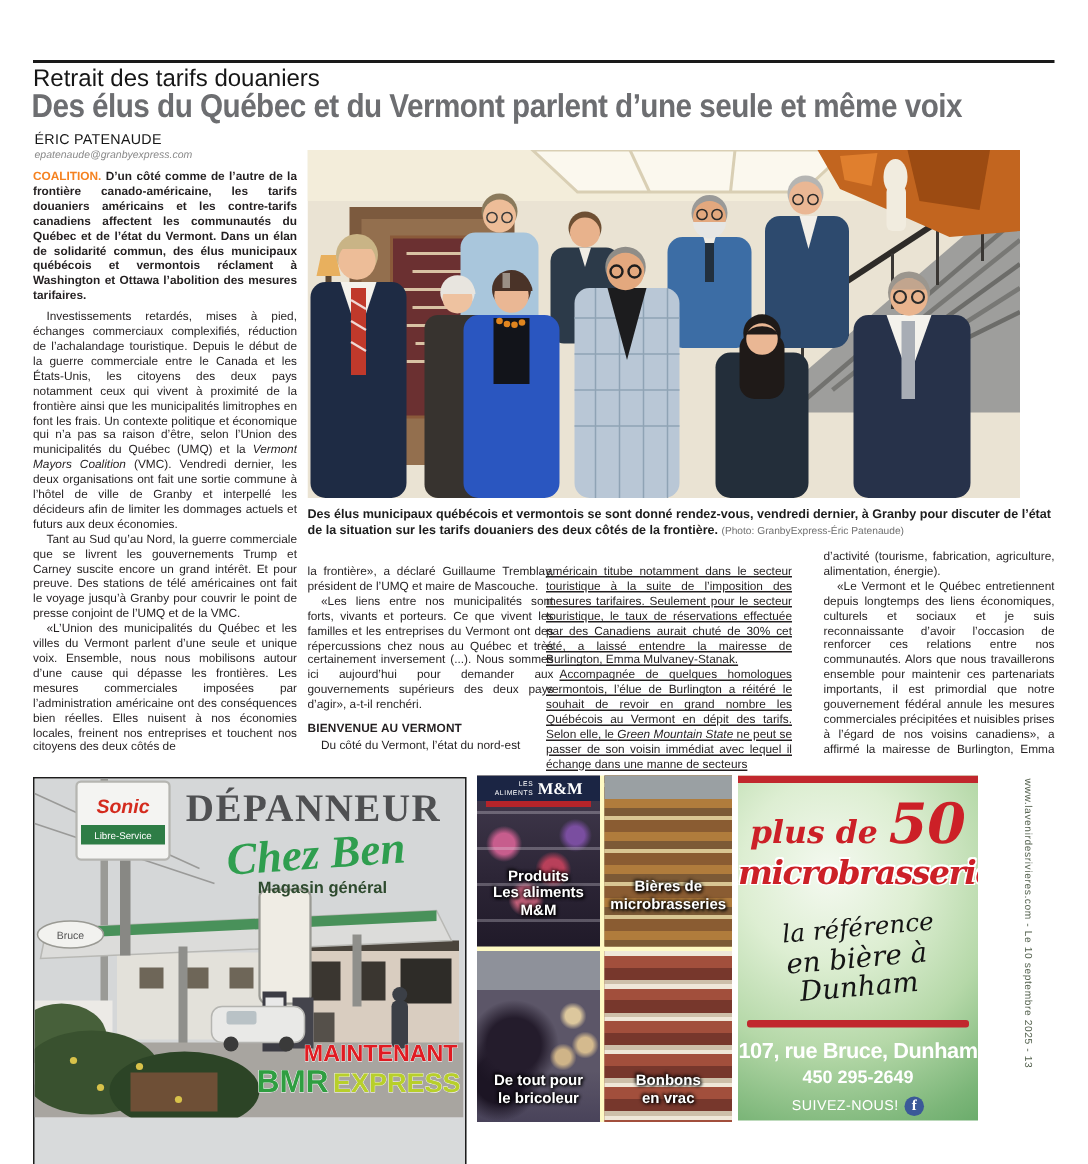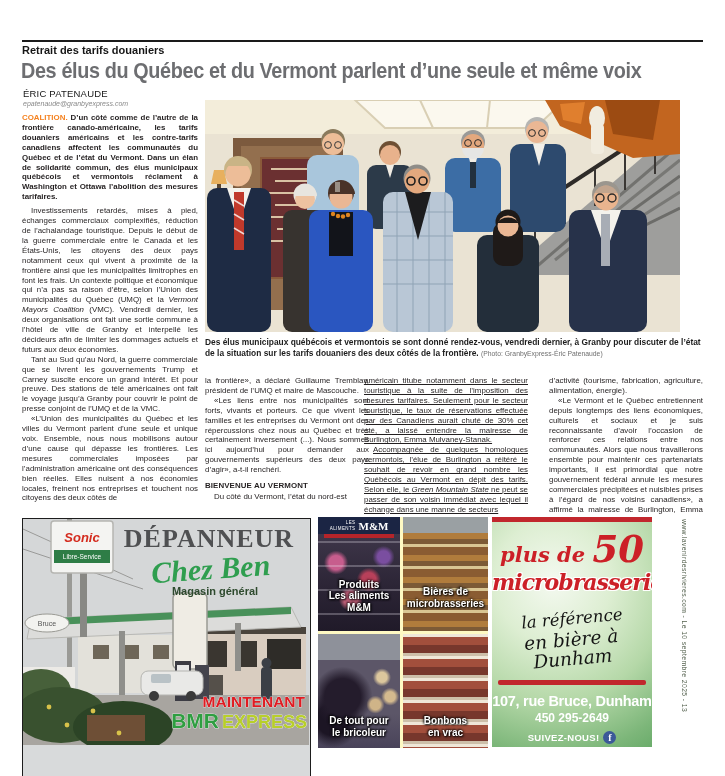--- a/index.html
+++ b/index.html
@@ -1,38 +1,38 @@
 <!DOCTYPE html>
 <html><head>
 <meta charset="utf-8">
 <style>
   * { margin:0; padding:0; box-sizing:border-box; }
   html,body { background:#ffffff; }
   .page { position:relative; width:725px; height:776px; background:#fff; overflow:hidden;
           font-family:"Liberation Sans", sans-serif; color:#231f20; }
 
   .top-rule { position:absolute; left:22px; top:40px; width:681px; height:1.5px; background:#1a1a1a; }
-  .kicker { position:absolute; left:22px; top:44px; font-size:11px; font-weight:bold; color:#161616; }
+  .kicker { position:absolute; left:22px; top:44px; font-size:16px; font-weight:normal; color:#161616; }
   .headline { position:absolute; left:21px; top:58px; width:705px; font-size:22px; font-weight:bold;
               color:#6d6e71; letter-spacing:-0.4px; transform:scaleX(0.9); transform-origin:left top; white-space:nowrap; }
   .byline { position:absolute; left:23px; top:88px; font-size:9.5px; font-weight:normal; color:#161616; letter-spacing:0.2px; }
   .byline-email { position:absolute; left:23px; top:100px; font-size:7px; font-style:italic; color:#8a8a8a; }
 
   .col { position:absolute; text-align:justify; }
   .col p { font-size:7.9px; line-height:9.9px; margin:0; }
   .col p.indent { text-indent:9px; }
   .lead { font-weight:bold; font-size:8.3px; line-height:11.5px; margin-bottom:4px !important; }
   .lead-label { color:#f58220; }
   .ital { font-style:italic; }
   .subhead { font-weight:bold; font-size:8.1px; margin-top:6px !important; margin-bottom:1px !important; letter-spacing:0.1px; }
 
   .col1 { left:22px; top:113px; width:176px; height:400px; overflow:hidden; }
   .col2 { left:205px; top:376px; width:164px; height:138px; overflow:hidden; }
   .col3 { left:364px; top:376px; width:164px; height:138px; overflow:hidden;text-decoration:underline; }
-  .col4 { left:549px; top:376px; width:154px; height:138px; overflow:hidden; }
+  .col4 { left:549px; top:366px; width:154px; height:138px; overflow:hidden; }
 
   .photo { position:absolute; left:205px; top:100px; width:475px; height:232px; }
   .caption { position:absolute; left:205px; top:337px; width:498px; font-size:8.4px; font-weight:bold;
              line-height:11px; color:#1d1d1d; }
   .credit { font-weight:normal; font-size:6.8px; color:#6f6f6f; }
 
   
   .ad1 { position:absolute; left:22px; top:518px; width:289px; height:290px; border:1.5px solid #1d1d1d; background:#d8dadb; overflow:hidden; }
 
   
@@ -79,21 +79,21 @@
   .brew-line2 { font-family:"DejaVu Serif", serif; font-style:italic; font-weight:bold; font-size:22px;
                 color:#cc2027; margin-top:-2px; letter-spacing:-1px;
                 text-shadow:-1px -1px 0 #fff, 1px -1px 0 #fff, -1px 1px 0 #fff, 1px 1px 0 #fff; }
   .brew-script { font-family:"DejaVu Serif", serif; font-style:italic; color:#141414; font-size:16.5px; line-height:19px; }
   .brew-script .l1 { display:block; transform:rotate(-5deg); margin-top:14px; }
   .brew-script .l2 { display:block; transform:rotate(-5deg); font-size:18.5px; margin-top:2px; }
   .brew-divider { width:148px; height:5px; background:#c1272d; border-radius:2px; margin:12px auto 8px auto; }
   .brew-addr { color:#fff; font-weight:bold; font-size:14.5px; letter-spacing:-0.3px; }
   .brew-phone { color:#fff; font-weight:bold; font-size:12px; margin-top:2px; }
   .brew-follow { margin-top:6px; display:flex; align-items:center; justify-content:center; gap:4px; }
-  .brew-follow span { color:#fff; font-weight:bold; font-size:9.5px; letter-spacing:0.3px; }
+  .brew-follow span { color:#fff; font-weight:normal; font-size:9.5px; letter-spacing:0.3px; }
   .fb { width:13px; height:13px; border-radius:50%; background:#3b5998; color:#fff; font-weight:bold;
         font-family:"Liberation Serif", serif; font-size:10px; line-height:13px; text-align:center; }
 
   .vtext { position:absolute; left:681px; top:519px; height:228px; writing-mode:vertical-rl;
            font-size:6.8px; color:#55624f; letter-spacing:0.4px; }
 
   svg text { font-family:"Liberation Sans", sans-serif; }
   svg .serif { font-family:"Liberation Serif", serif; }
 </style>
 </head>

